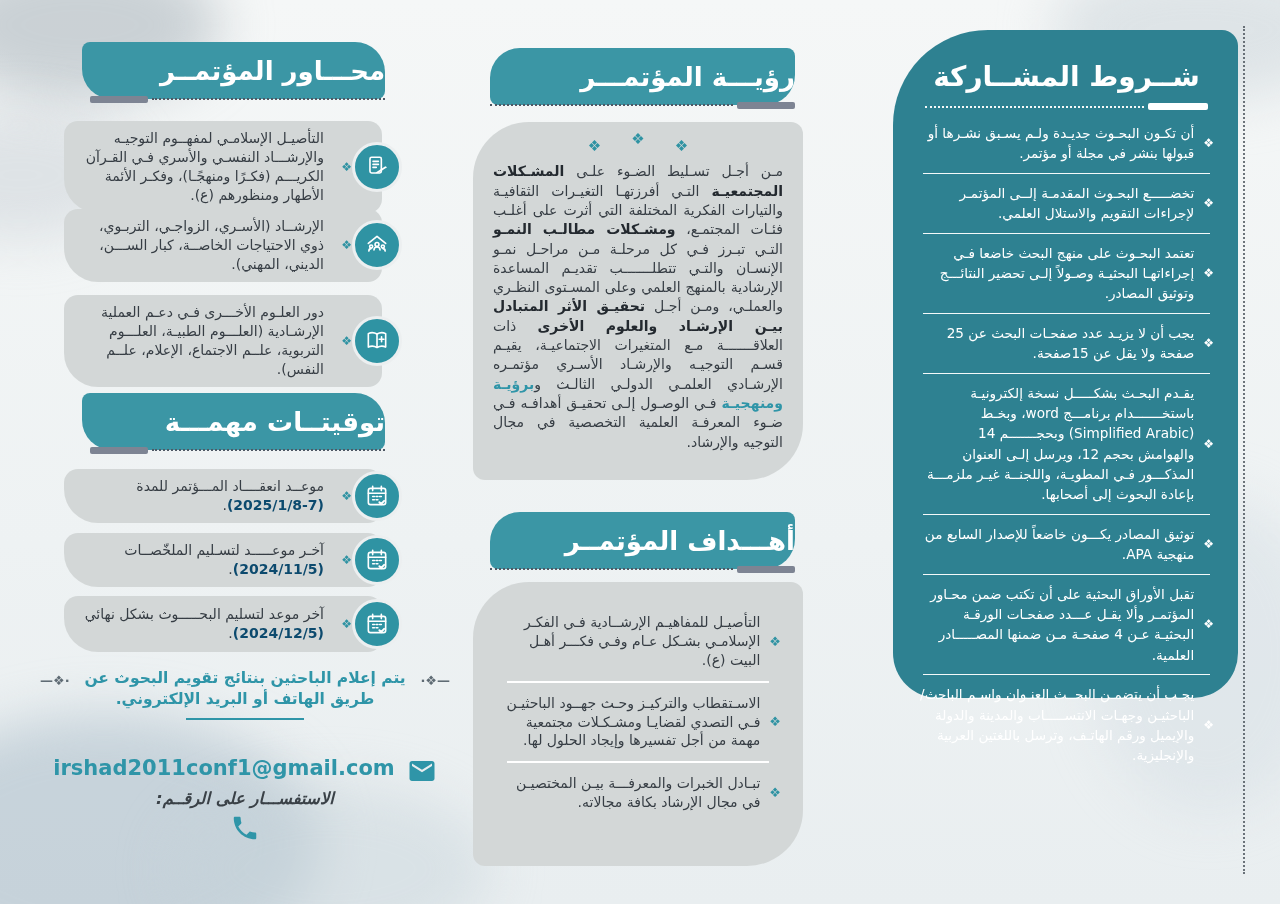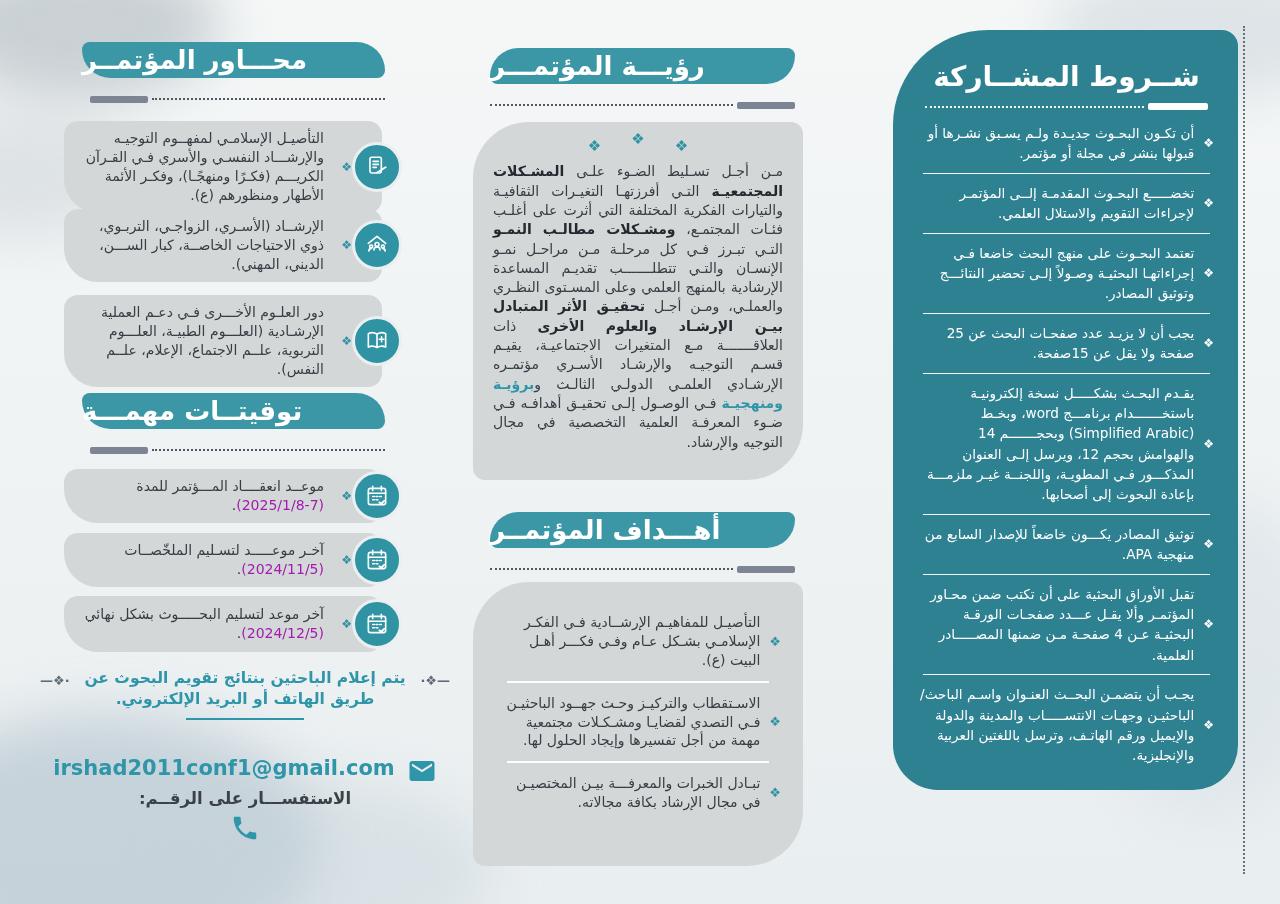--- a/index.html
+++ b/index.html
@@ -12,22 +12,22 @@
   .cloud{position:absolute;border-radius:50%;filter:blur(26px);pointer-events:none;}
   .c1{left:-60px;top:-50px;width:280px;height:150px;background:rgba(168,178,186,.55);}
   .c2{left:-90px;top:110px;width:220px;height:130px;background:rgba(188,197,204,.38);}
   .c3{left:-110px;bottom:-70px;width:430px;height:260px;background:rgba(170,188,201,.55);}
   .c4{left:170px;bottom:-50px;width:320px;height:170px;background:rgba(198,210,218,.45);}
   .c5{right:-70px;top:-40px;width:300px;height:140px;background:rgba(200,209,215,.5);}
   .c6{right:-50px;bottom:90px;width:240px;height:320px;background:rgba(208,218,224,.4);}
 
   
   .hdr{
-    position:absolute;height:36px;background:#3b96a5;color:#fff;
-    display:flex;align-items:center;justify-content:flex-end;
+    position:absolute;height:57px;background:#3b96a5;color:#fff;
+    display:flex;align-items:center;justify-content:flex-start;
     font-size:26px;font-weight:bold;letter-spacing:.5px;
   }
   .hdr.rnd-right{border-radius:8px 30px 8px 30px;}  
   .hdr.rnd-left{border-radius:30px 8px 30px 8px;}   
 
   .uline{position:absolute;height:10px;display:flex;align-items:center;gap:4px;}
   .uline .dots{flex:1;border-bottom:2.5px dotted #4e5864;height:0;}
   .uline .bar{width:58px;height:7px;background:#7d8493;border-radius:2px;}
 
   
@@ -40,37 +40,37 @@
   .badge{
     position:absolute;left:auto;right:-20px;top:50%;transform:translateY(-50%);
     width:44px;height:44px;border-radius:50%;background:#2f93a3;
     border:3px solid #eceff0;display:flex;align-items:center;justify-content:center;
   }
   .badge svg{width:26px;height:26px;}
   .mini-orn{
     position:absolute;right:30px;top:50%;transform:translateY(-50%);
     color:#2f93a3;font-size:12px;
   }
-  .accent{color:#a21caf;font-weight:normal;}
+  .accent{color:#0c4a6e;font-weight:bold;}
 
   
   .mcard{border-radius:56px 12px 56px 12px;padding:14px 20px 14px 20px;}
   .orn-row{display:flex;justify-content:center;gap:30px;color:#2f93a3;font-size:15px;margin-bottom:6px;}
   .orn-row .raise{transform:translateY(-7px);}
   .vision-p{text-align:justify;text-align-last:right;font-size:14px;line-height:1.38;color:#363d44;}
   .seg-b{font-weight:bold;color:#23292f;}
   .seg-a{font-weight:bold;color:#2f95a8;}
 
   .obj-item{display:flex;align-items:center;gap:9px;padding:9px 2px;}
   .obj-item .orn{color:#2f93a3;font-size:13px;flex:0 0 auto;}
   .obj-sep{border-top:2.5px solid #fff;margin:2px 14px;}
 
   
   .panel{
-    position:absolute;left:893px;top:30px;width:345px;height:760px;
+    position:absolute;left:893px;top:30px;width:345px;height:668px;
     background:#2e8191;border-radius:95px 16px 45px 45px;
     color:#fff;display:flex;flex-direction:column;
     padding:24px 24px 14px 26px;box-sizing:border-box;
   }
   .panel-title{font-size:28px;font-weight:bold;text-align:center;margin:6px 0 10px;}
   .panel-uline{display:flex;align-items:center;gap:4px;height:10px;margin:0 6px 6px;}
   .panel-uline .bar{width:60px;height:7px;background:#fff;border-radius:2px;}
   .panel-uline .dots{flex:1;border-bottom:2.5px dotted rgba(255,255,255,.95);height:0;}
   .cond{display:flex;align-items:center;gap:9px;font-size:13.6px;line-height:1.5;text-align:right;padding:7px 0;}
   .cond .orn{font-size:12px;flex:0 0 auto;}
@@ -210,21 +210,21 @@
 
   <div class="contact-row" style="top:756px;">
     <span>
       <svg viewBox="0 0 24 24" fill="#2f95a8">
           <path d="M20 4H4c-1.1 0-2 .9-2 2v12c0 1.1.9 2 2 2h16c1.1 0 2-.9 2-2V6c0-1.1-.9-2-2-2zm0 4l-8 5-8-5V6l8 5 8-5v2z"></path>
         </svg>
     </span>
     <span dir="ltr">irshad2011conf1@gmail.com</span>
   </div>
 
-  <div class="contact-label" style="top:789px;">الاستفســـار على الرقــم:</div>
+  <div class="contact-label" style="top:789px;font-style:italic;">الاستفســـار على الرقــم:</div>
   <div class="contact-row" style="top:813px;">
     <span>
       <svg viewBox="0 0 24 24" fill="#2f95a8">
           <path d="M6.62 10.79c1.44 2.83 3.76 5.14 6.59 6.59l2.2-2.2c.27-.27.67-.36 1.02-.24 1.12.37 2.33.57 3.57.57.55 0 1 .45 1 1V20c0 .55-.45 1-1 1-9.39 0-17-7.61-17-17 0-.55.45-1 1-1h3.5c.55 0 1 .45 1 1 0 1.25.2 2.45.57 3.57.11.35.03.74-.25 1.02l-2.2 2.2z"></path>
         </svg>
     </span>
   </div>
 
   <div class="hdr rnd-left" style="left:490px;top:48px;width:305px;">
     <span>رؤيـــة المؤتمـــر</span>

